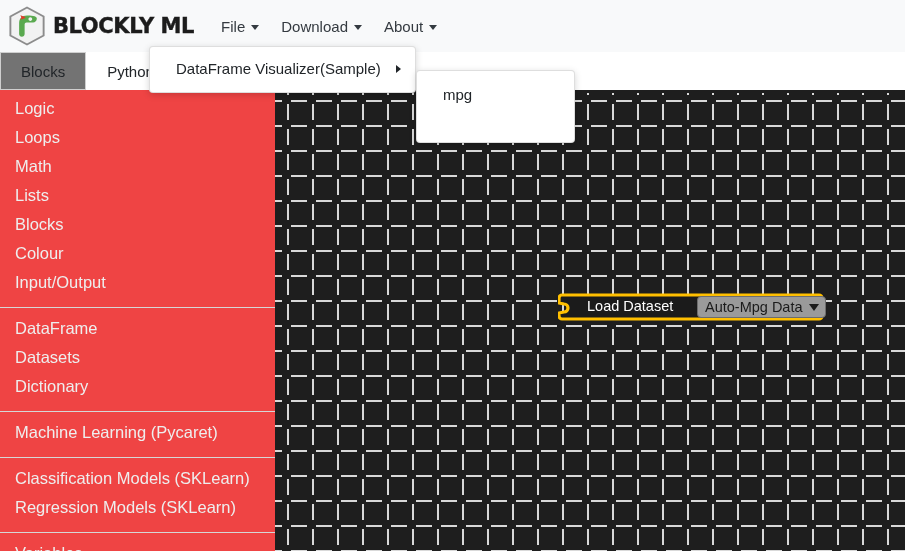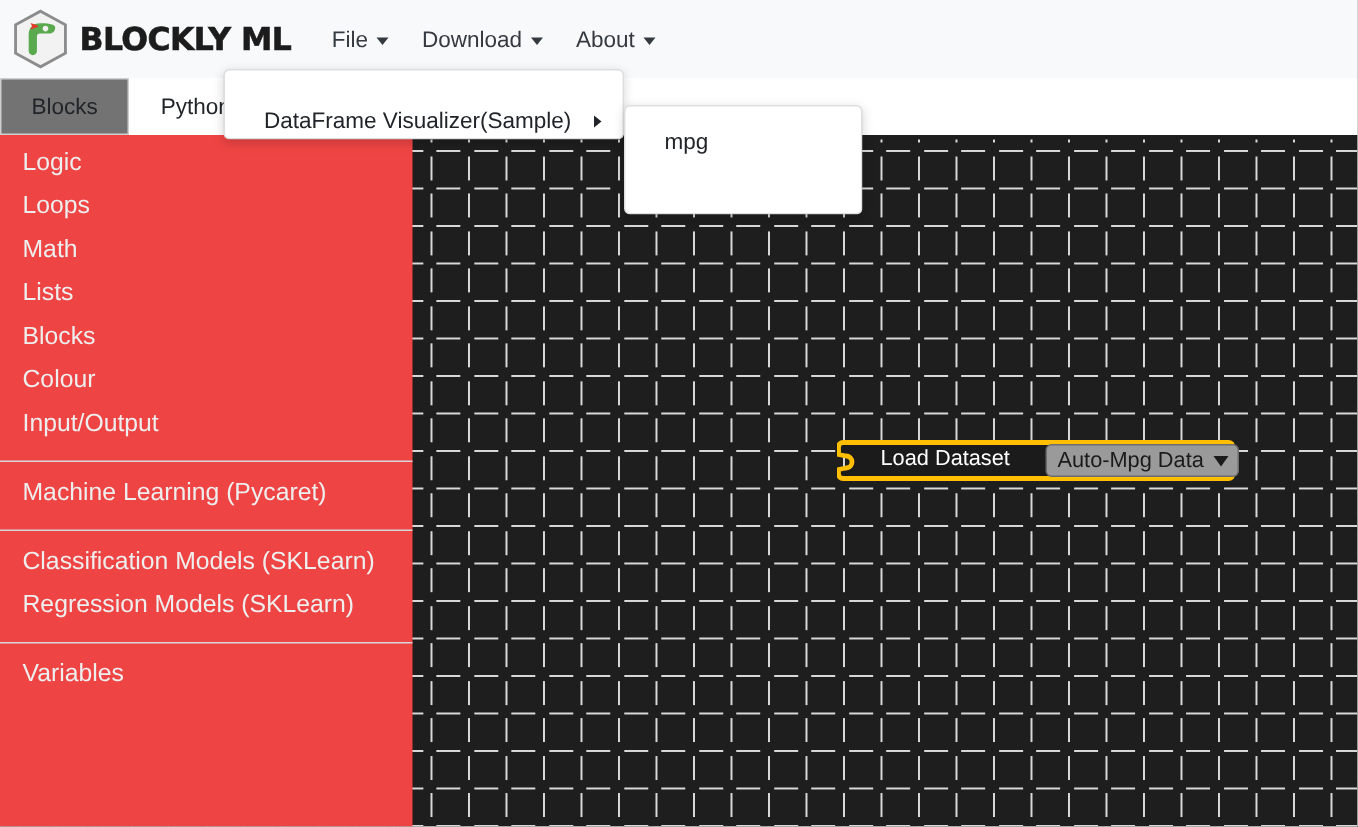--- a/index.html
+++ b/index.html
@@ -72,21 +72,21 @@
 
   
   .dropdown-menu {
     position: absolute;
     background: #ffffff;
     border: 1px solid rgba(0,0,0,.13);
     border-radius: 4px;
     box-shadow: 0 2px 7px rgba(0,0,0,.17);
     z-index: 50;
   }
-  #file-menu { left: 149px; top: 46px; width: 267px; height: 47px; padding: 20px 0; }
+  #file-menu { left: 149px; top: 46px; width: 267px; height: 47px; padding: 8px 0; }
   #sub-menu  { left: 416px; top: 70px; width: 159px; height: 73px; padding: 10px 0; }
 
   .menu-item {
     display: flex; align-items: center;
     font-size: 15px;
     color: #212529;
     padding: 5px 14px 5px 26px;
     cursor: pointer;
     white-space: nowrap;
   }
@@ -253,20 +253,25 @@
     <div class="tb-group">
       <div class="tb-item">Logic</div>
       <div class="tb-item">Loops</div>
       <div class="tb-item">Math</div>
       <div class="tb-item">Lists</div>
       <div class="tb-item">Blocks</div>
       <div class="tb-item">Colour</div>
       <div class="tb-item">Input/Output</div>
     </div>
 
+    <div class="tb-group">
+      <div class="tb-item">DataFrame</div>
+      <div class="tb-item">Datasets</div>
+      <div class="tb-item">Dictionary</div>
+    </div>
 
     <div class="tb-group">
       <div class="tb-item">Machine Learning (Pycaret)</div>
     </div>
 
     <div class="tb-group">
       <div class="tb-item">Classification Models (SKLearn)</div>
       <div class="tb-item">Regression Models (SKLearn)</div>
     </div>
 

